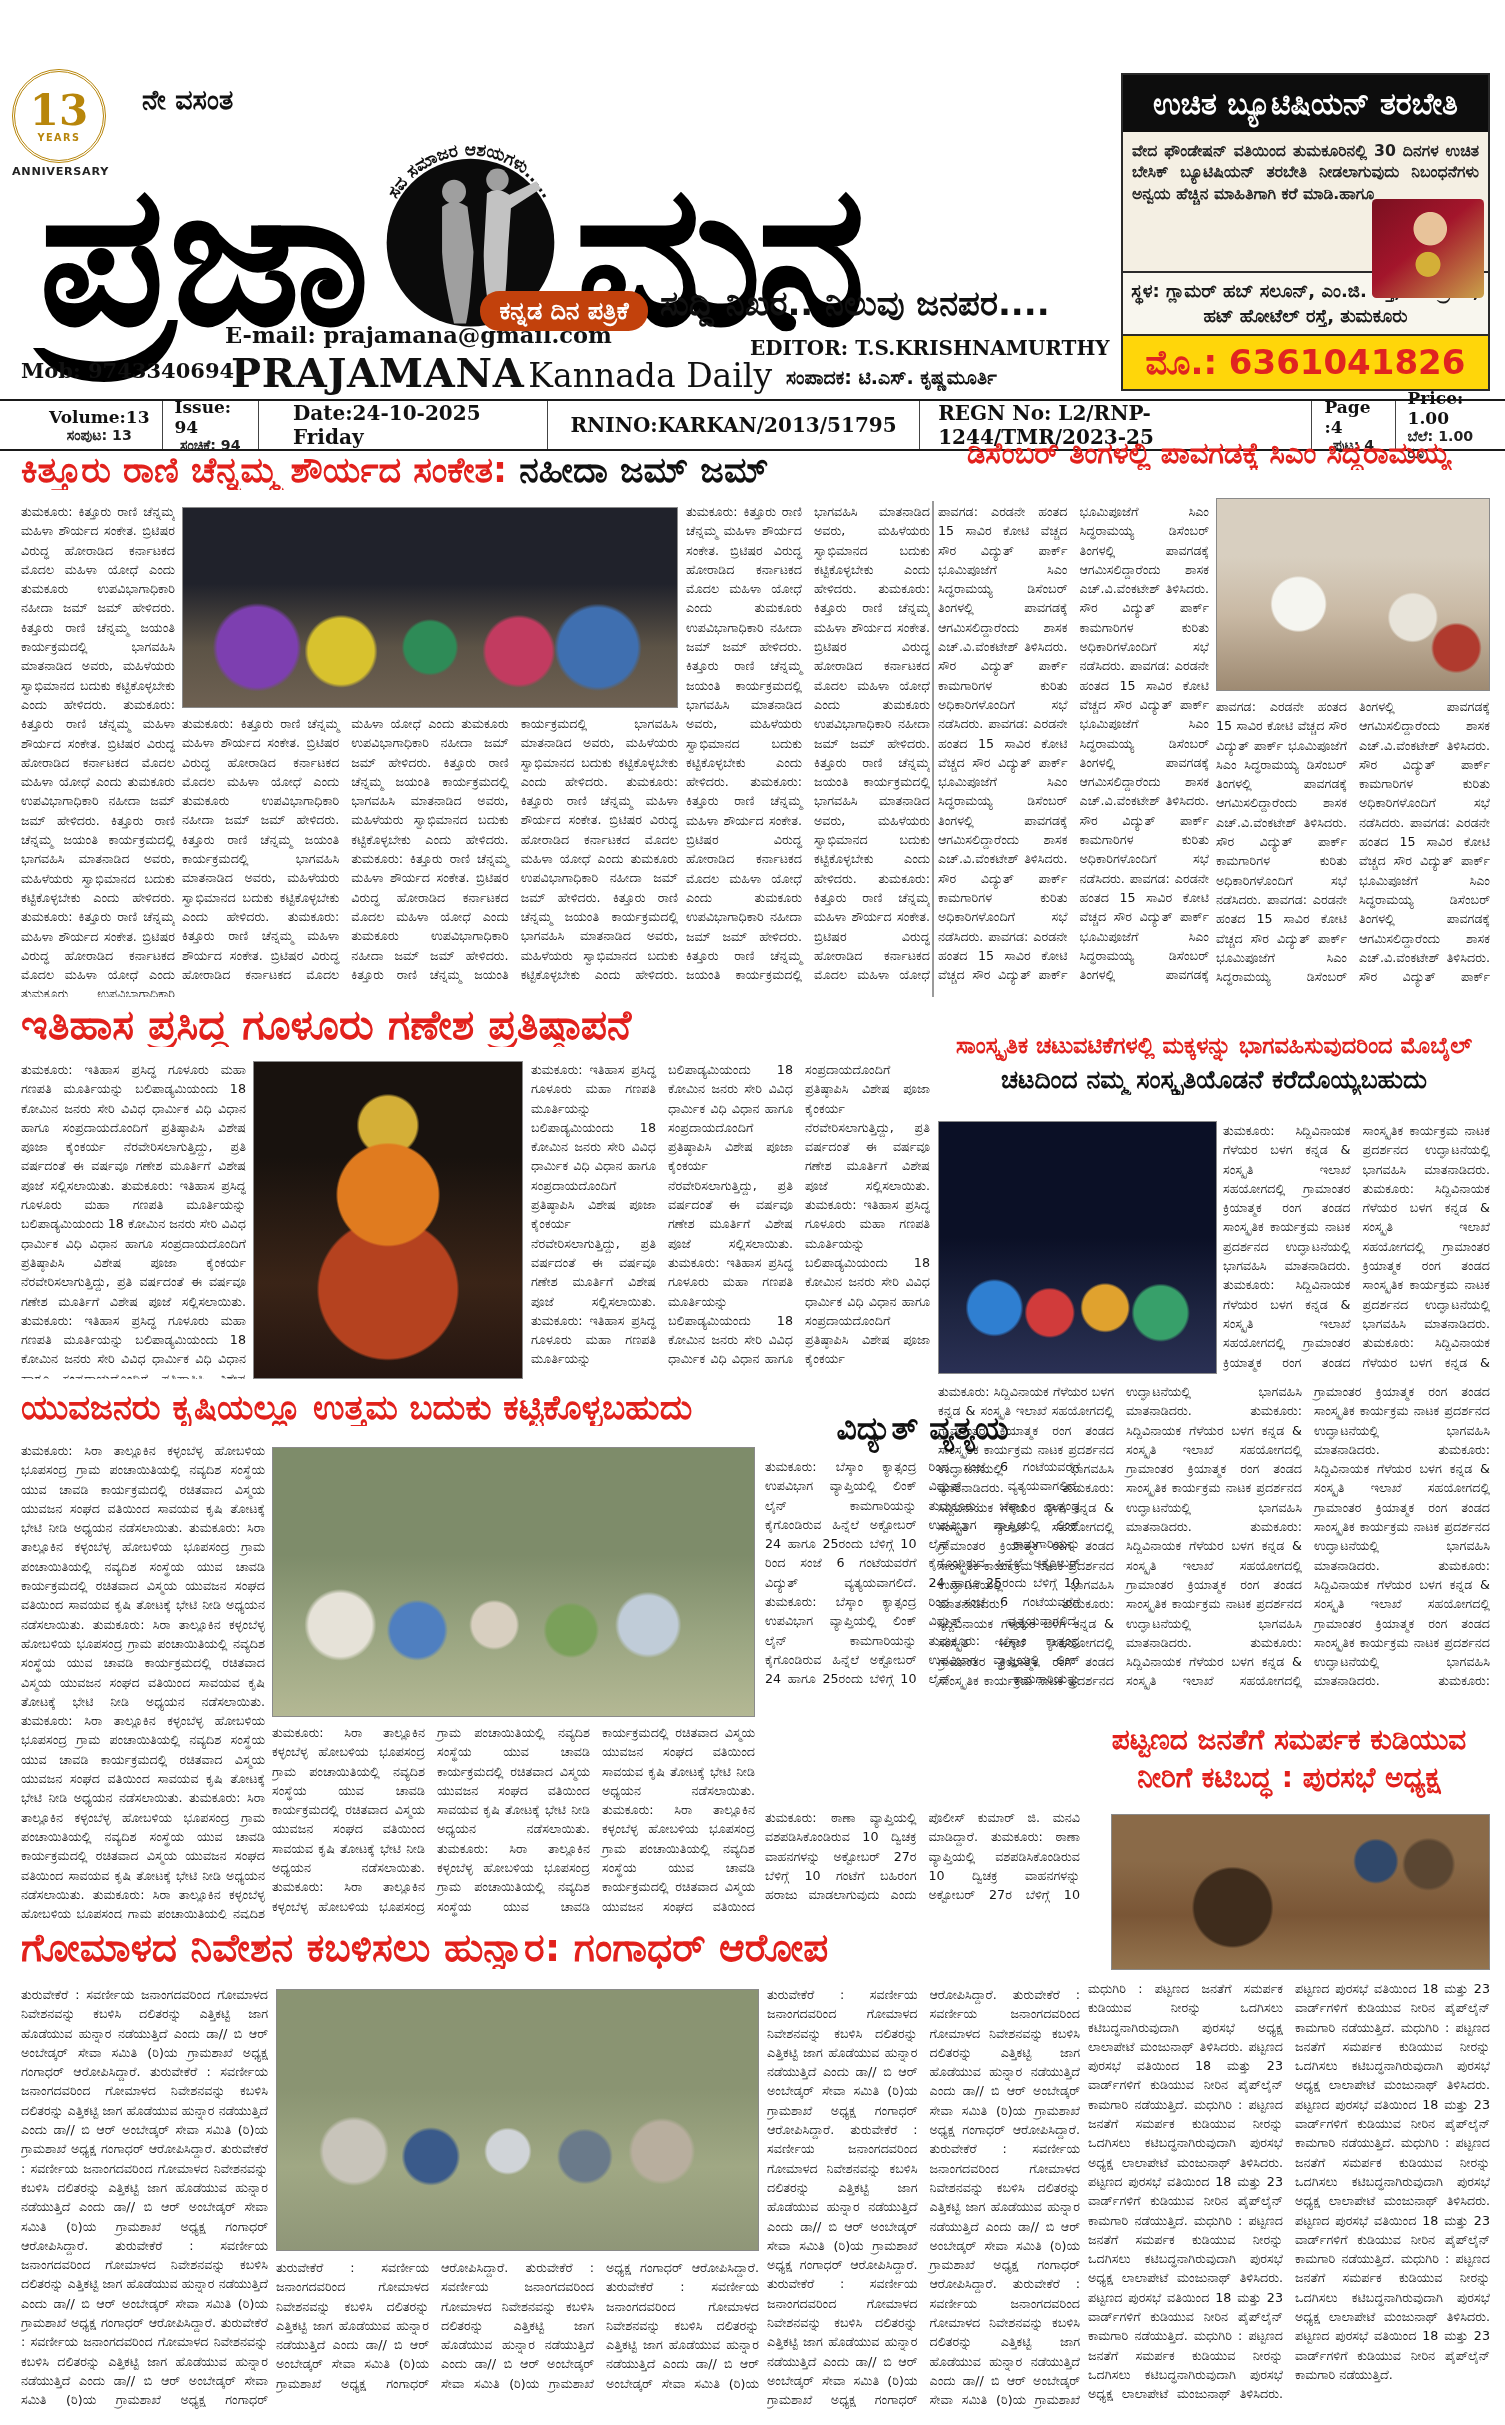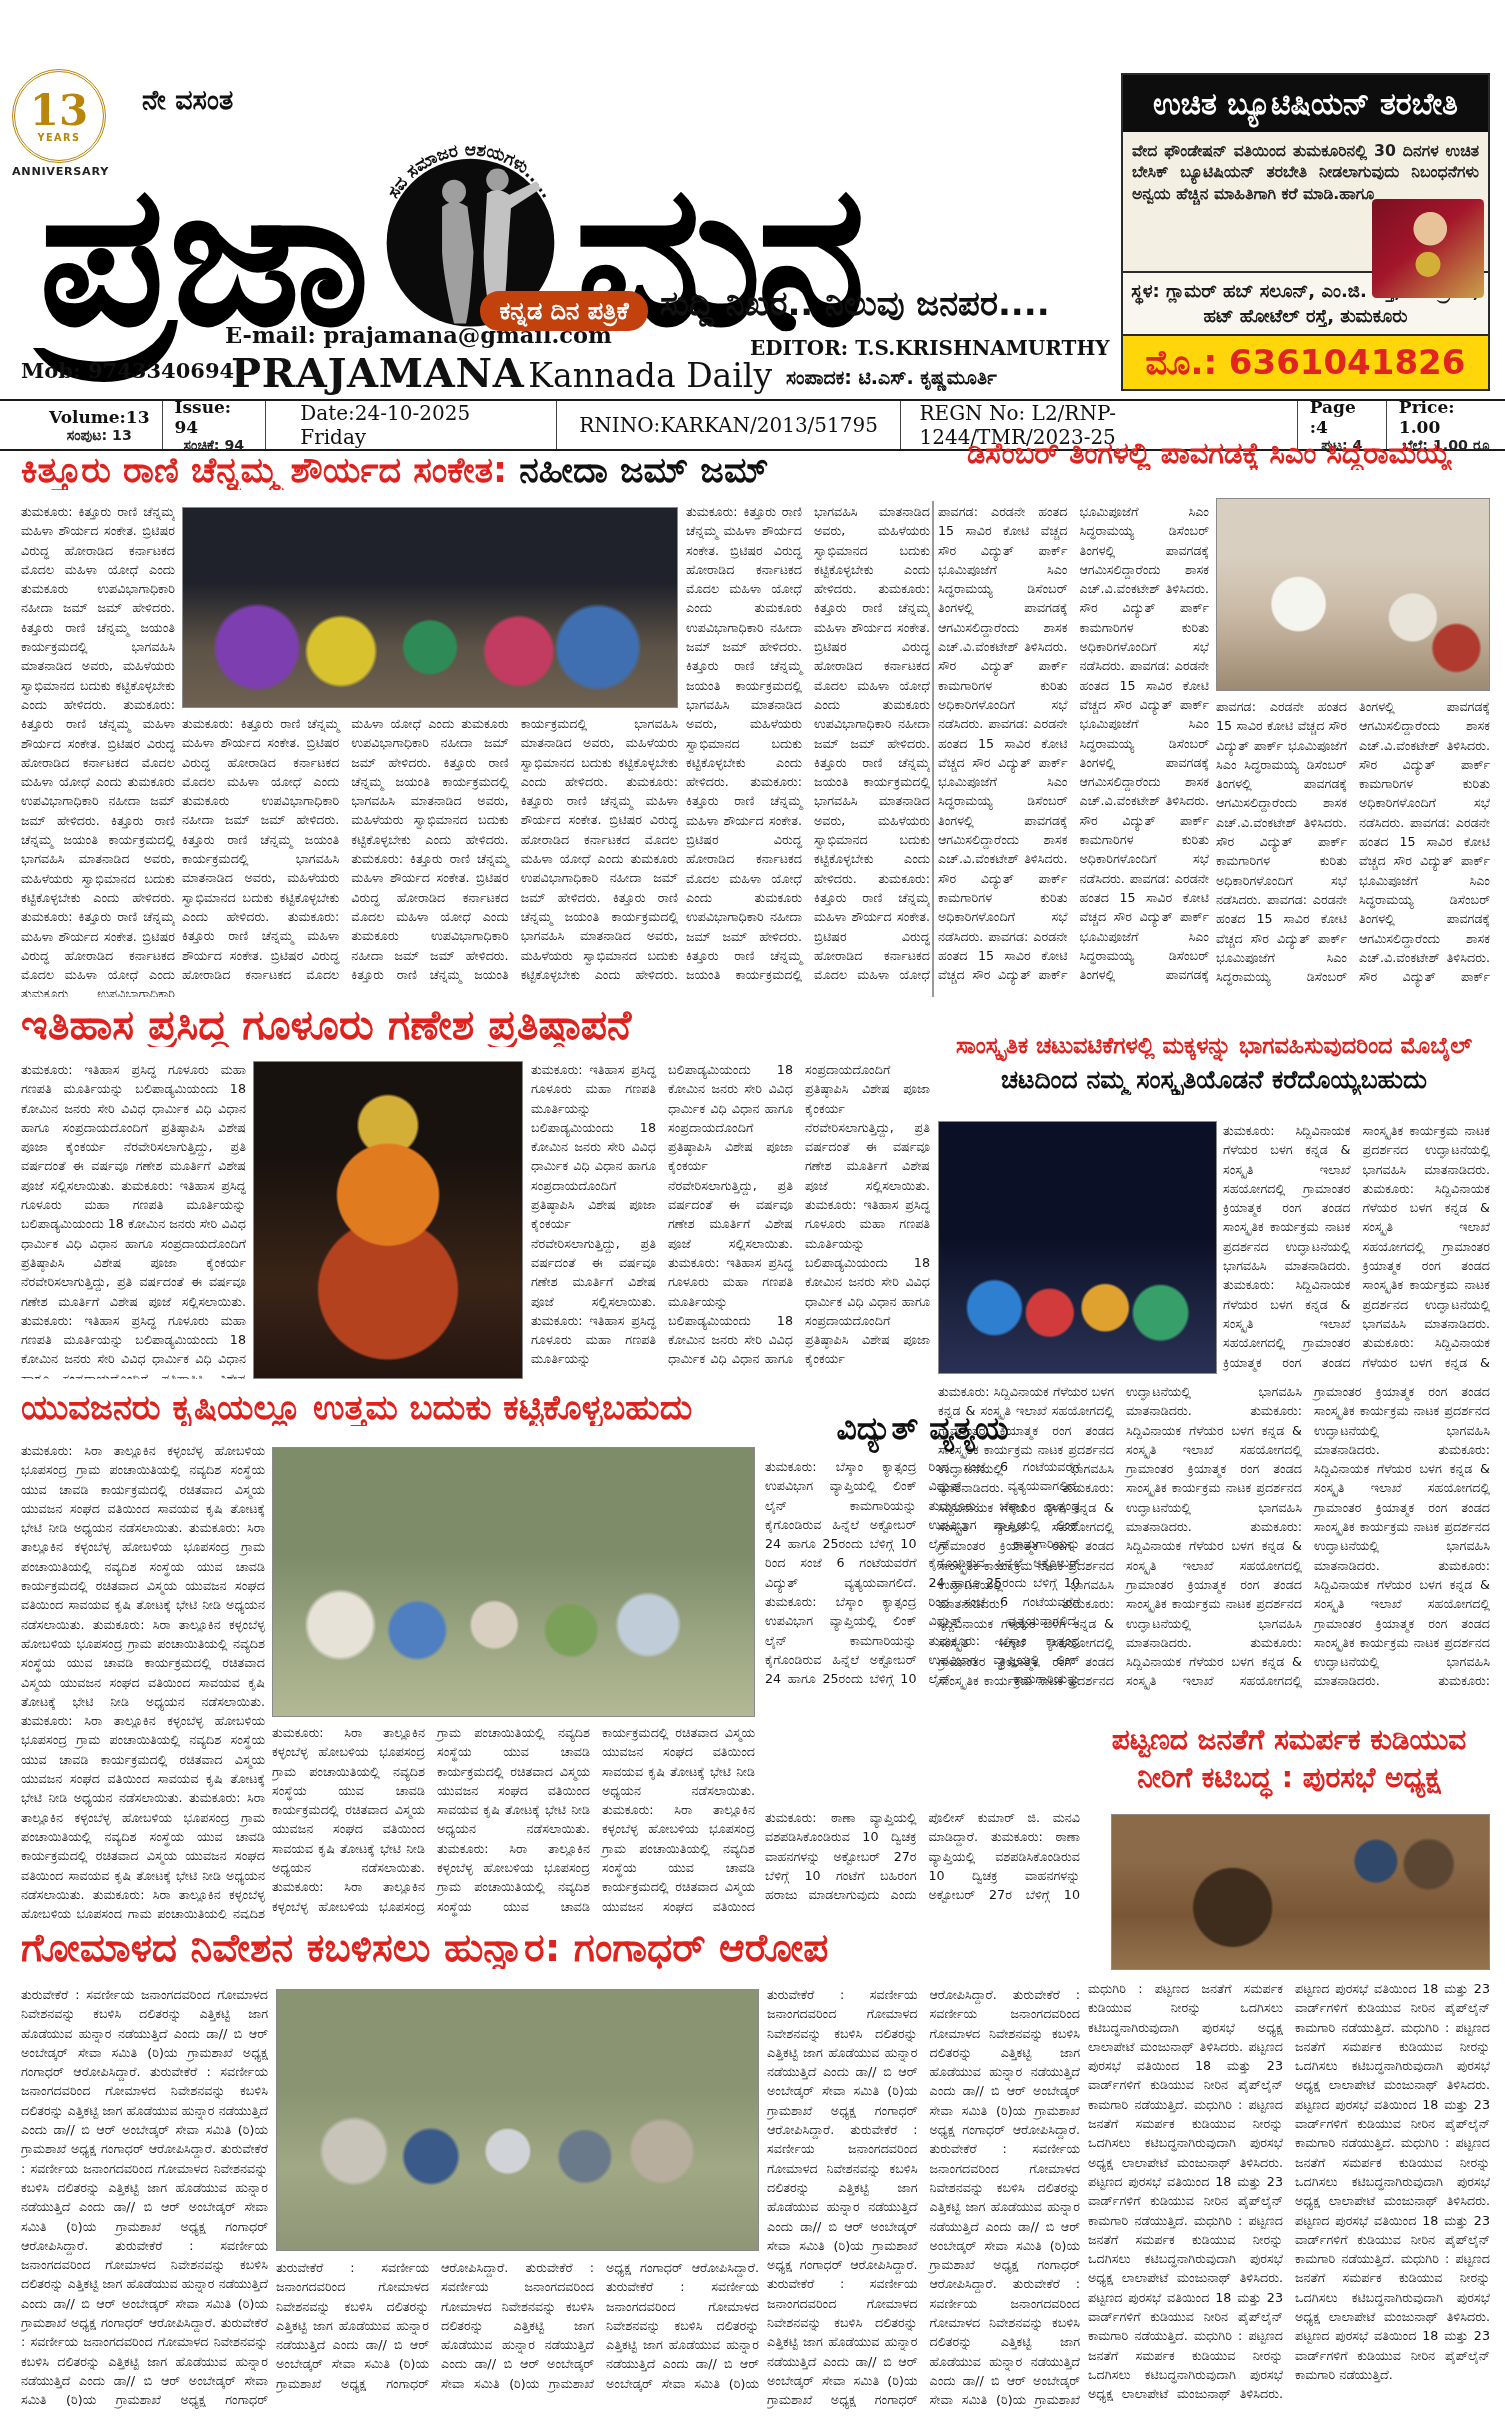--- a/index.html
+++ b/index.html
@@ -44,21 +44,21 @@
     text-align:center;padding:6px 7.5px;line-height:1.35;color:#1a1a1a;}
   .ad-phone{background:#ffd60a;color:#e02420;font-size:34px;font-weight:900;
     text-align:center;padding:6px 0;border-top:2.2px solid #2a2a2a;}
   
   .infobar{display:flex;align-items:stretch;border-top:2.2px solid #1a1a1a;border-bottom:2.2px solid #1a1a1a;}
   .info-item{display:flex;flex-direction:column;justify-content:center;align-items:center;
     padding:3px 12px;border-left:1.5px solid #444;}
   .info-item:first-child{border-left:none;}
   .info-en{font-size:17px;font-weight:800;font-family:"DejaVu Serif","Liberation Serif",serif;}
   .info-kn{font-size:14.2px;font-weight:700;color:#222;}
-  .info-big{font-size:20px;font-weight:400;font-family:"DejaVu Serif","Liberation Serif",serif;}
+  .info-big{font-size:20px;font-weight:700;font-family:"DejaVu Serif","Liberation Serif",serif;}
   .subhead-black{color:#111;font-weight:900;text-align:center;line-height:1.25;}
   .subhead-red{color:#e2211c;font-weight:900;text-align:center;line-height:1.35;}
 </style>
 </head>
 <body>
 
 <div class="page">
 
   <div class="abs" style="left:12px;top:69px;">
     <div class="ann-badge">

